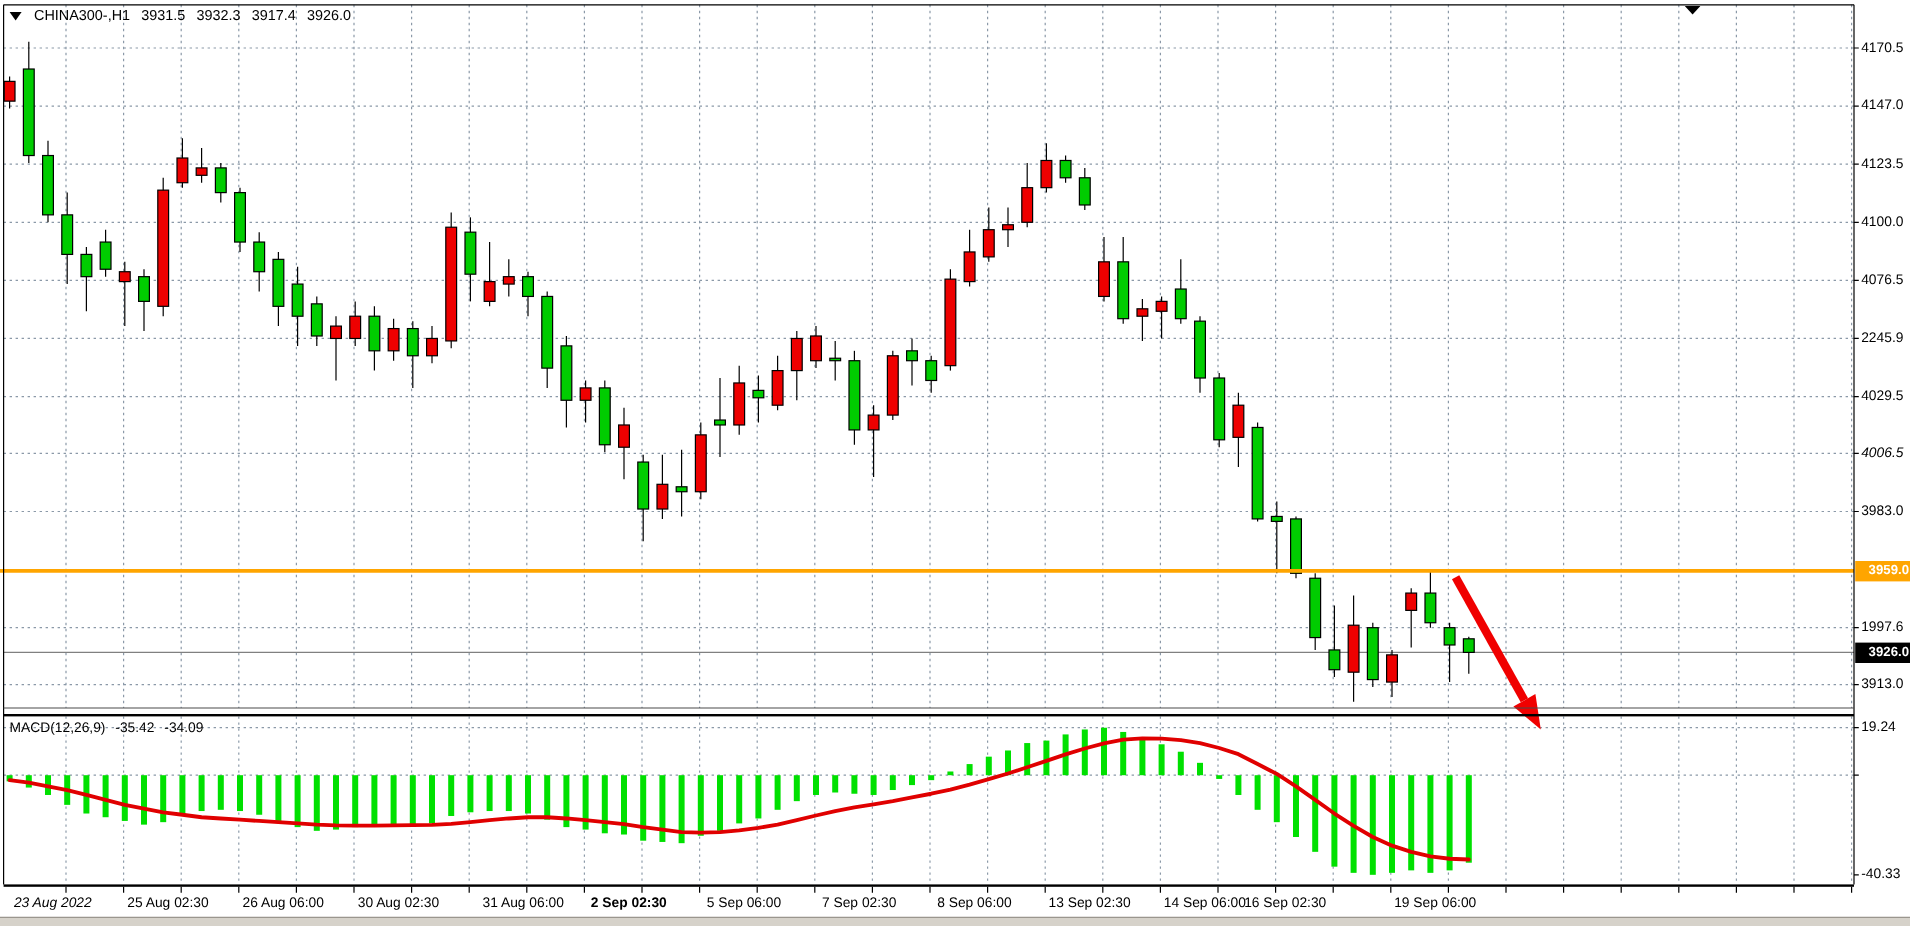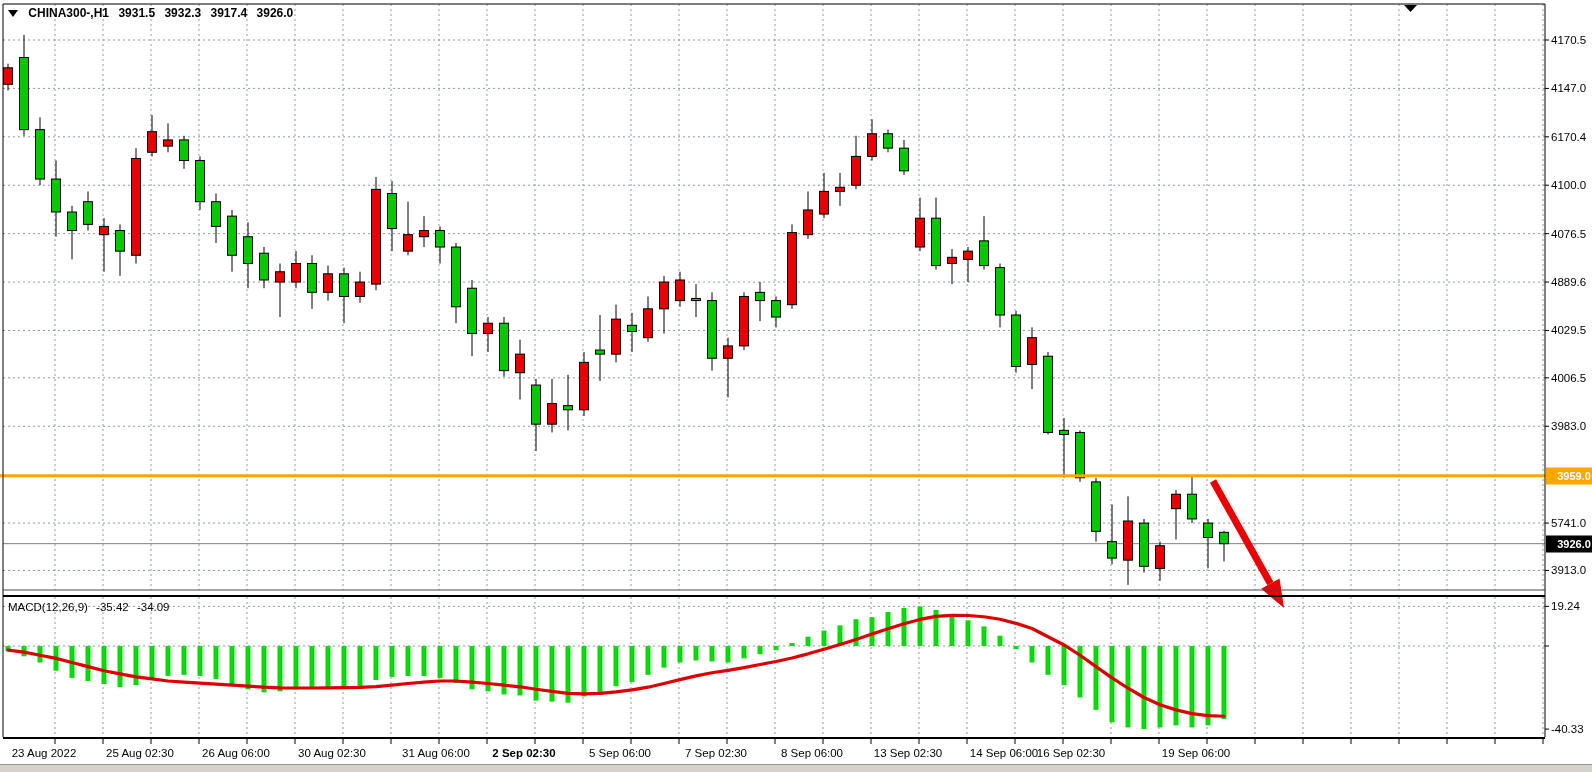--- a/index.html
+++ b/index.html
@@ -3,21 +3,21 @@
 <meta charset="utf-8">
 <style>
   html,body{margin:0;padding:0;background:#fff;}
   #stage{position:relative;width:1592px;height:772px;background:#ffffff;overflow:hidden;
          font-family:"Liberation Sans",sans-serif;-webkit-font-smoothing:none;}
   #chart-svg{position:absolute;left:0;top:0;}
   .axis-label{position:absolute;color:#000;font-size:11.5px;white-space:nowrap;transform:translateY(-50%);}
   .time-label{position:absolute;color:#000;font-size:11.5px;white-space:nowrap;transform:translateX(-50%);}
   .badge{position:absolute;left:1546px;width:56px;height:17px;color:#fff;font-size:11px;font-weight:bold;
          line-height:17px;text-align:center;transform:translateY(-50%);}
-  #header-line{position:absolute;left:8px;top:6px;color:#000;font-size:12px;font-weight:bold;white-space:nowrap;}
+  #header-line{position:absolute;left:8px;top:6px;color:#000;font-size:12px;font-weight:normal;white-space:nowrap;}
   #header-line .sp{margin-right:6px;}
   #macd-label{position:absolute;left:8px;top:601px;color:#000;font-size:11.5px;white-space:nowrap;}
   #macd-label span{margin-right:5px;}
   #bottom-strip{position:absolute;left:0;top:764px;width:1592px;height:8px;background:#d6d2ca;border-top:1px solid #9a968e;}
   .tri{display:inline-block;width:0;height:0;border-left:5px solid transparent;border-right:5px solid transparent;
        border-top:7px solid #000;margin-right:7px;vertical-align:middle;}
 </style>
 </head>
 <body>
 
@@ -574,39 +574,39 @@
 
   <div id="macd-label">
     <span>MACD(12,26,9)</span>
     <span>-35.42</span>
     <span>-34.09</span>
   </div>
 
   <div id="price-axis">
       <div class="axis-label" style="left: 1551px; top: 40px;">4170.5</div>
       <div class="axis-label" style="left: 1551px; top: 88.41px;">4147.0</div>
-      <div class="axis-label" style="left: 1551px; top: 136.82px;">6170.4</div>
+      <div class="axis-label" style="left: 1551px; top: 136.82px;">4123.5</div>
       <div class="axis-label" style="left: 1551px; top: 185.23px;">4100.0</div>
       <div class="axis-label" style="left: 1551px; top: 233.64px;">4076.5</div>
-      <div class="axis-label" style="left: 1551px; top: 282.05px;">4889.6</div>
+      <div class="axis-label" style="left: 1551px; top: 282.05px;">2245.9</div>
       <div class="axis-label" style="left: 1551px; top: 330.46px;">4029.5</div>
-      <div class="axis-label" style="left: 1551px; top: 377.84px;">4006.5</div>
+      <div class="axis-label" style="left: 1551px; top: 377.84px; font-style: italic;">4006.5</div>
       <div class="axis-label" style="left: 1551px; top: 426.25px;">3983.0</div>
-      <div class="axis-label" style="left: 1551px; top: 523.07px;">5741.0</div>
+      <div class="axis-label" style="left: 1551px; top: 523.07px;">1997.6</div>
       <div class="axis-label" style="left: 1551px; top: 570.45px;">3913.0</div>
       <div class="badge" style="background: rgb(255, 165, 0); top: 475.69px;">3959.0</div>
       <div class="badge" style="background: rgb(0, 0, 0); top: 543.67px;">3926.0</div>
     </div>
   <div id="macd-axis">
       <div class="axis-label" style="left: 1551px; top: 606.366px;">19.24</div>
       <div class="axis-label" style="left: 1597px; top: 646px;">0.00</div>
       <div class="axis-label" style="left: 1551px; top: 729.08px;">-40.33</div>
     </div>
   <div id="time-axis">
-      <div class="time-label" style="left: 44px; top: 747px;">23 Aug 2022</div>
+      <div class="time-label" style="left: 44px; top: 747px; font-style: italic;">23 Aug 2022</div>
       <div class="time-label" style="left: 140px; top: 747px;">25 Aug 02:30</div>
       <div class="time-label" style="left: 236px; top: 747px;">26 Aug 06:00</div>
       <div class="time-label" style="left: 332px; top: 747px;">30 Aug 02:30</div>
       <div class="time-label" style="left: 436px; top: 747px;">31 Aug 06:00</div>
       <div class="time-label" style="left: 524px; top: 747px; font-weight: bold;">2 Sep 02:30</div>
       <div class="time-label" style="left: 620px; top: 747px;">5 Sep 06:00</div>
       <div class="time-label" style="left: 716px; top: 747px; text-align: center;">7 Sep 02:30</div>
       <div class="time-label" style="left: 812px; top: 747px;">8 Sep 06:00</div>
       <div class="time-label" style="left: 908px; top: 747px;">13 Sep 02:30</div>
       <div class="time-label" style="left: 1004px; top: 747px;">14 Sep 06:00</div>

